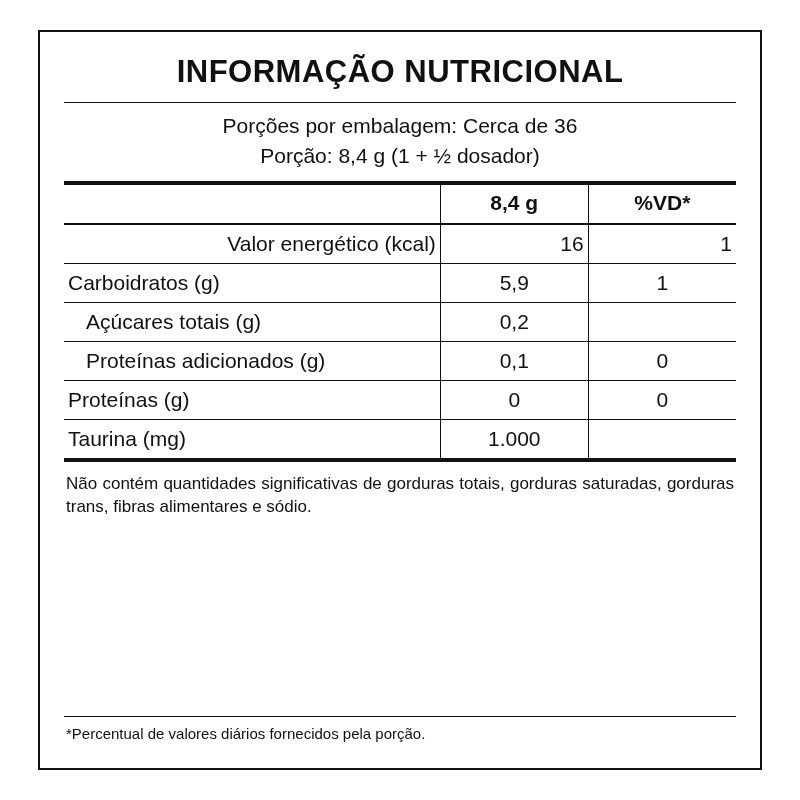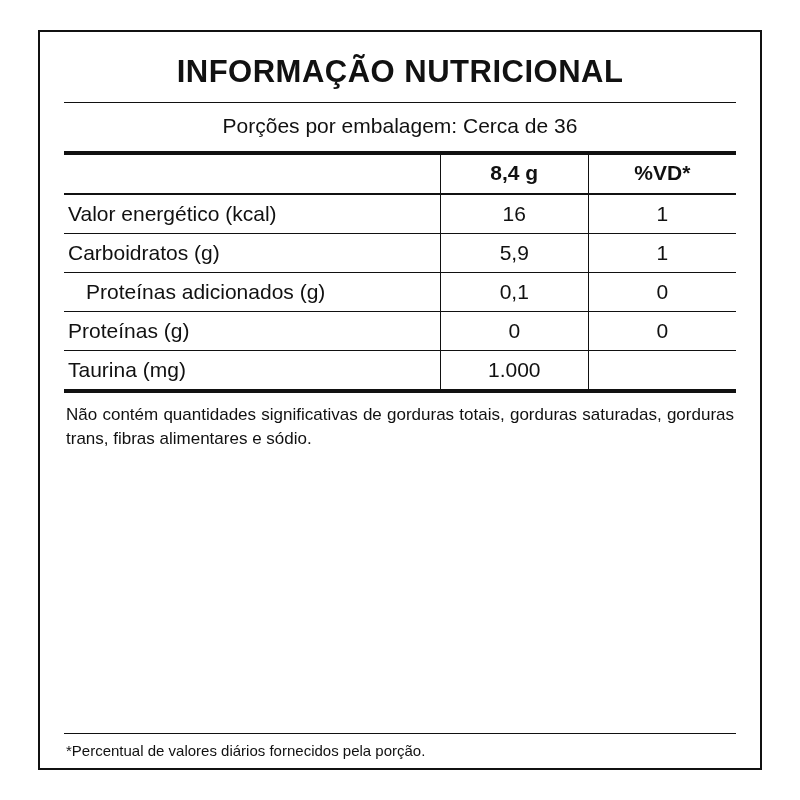--- a/index.html
+++ b/index.html
@@ -20,21 +20,21 @@
     left: 38px;
     top: 30px;
     width: 724px;
     height: 740px;
     border: 2px solid #111111;
     box-sizing: border-box;
     background: #ffffff;
   }
 
   .inner {
-    padding: 18px 24px 9px 24px;
+    padding: 18px 24px 26px 24px;
     box-sizing: border-box;
     height: 100%;
     display: flex;
     flex-direction: column;
   }
 
   .title {
     text-align: center;
     font-size: 31px;
     letter-spacing: 0.5px;
@@ -101,20 +101,21 @@
     border-top: 1.5px solid #111111;
   }
   table.nutri thead tr.head-row th {
     border-top: 4px solid #111111;
   }
   table.nutri thead tr.head-row th.name-h {
     border-top: 4px solid #111111;
   }
   table.nutri tbody tr:first-child td {
     border-top: 2.5px solid #111111;
+    text-align: right;
   }
 
   .footnote-block {
     border-top: 4px solid #111111;
     padding: 10px 2px 4px 2px;
     font-size: 17px;
     line-height: 1.4;
     text-align: justify;
   }
 
@@ -132,20 +133,21 @@
 
 <div class="panel">
   <div class="inner">
 
     <div class="title">INFORMAÇÃO NUTRICIONAL</div>
 
     <div class="rule-thin"></div>
 
     <div class="servings">
       <div>Porções por embalagem: Cerca de 36</div>
+      <div>Porção: 8,4 g (1 + ½ dosador)</div>
     </div>
 
     <table class="nutri">
       <colgroup>
         <col class="c-name">
         <col class="c-amt">
         <col class="c-dv">
       </colgroup>
       <thead>
         <tr class="head-row">
@@ -159,20 +161,25 @@
             <td class="name">Valor energético (kcal)</td>
             <td class="amt vsep-l">16</td>
             <td class="dv vsep-l">1</td>
           </tr>
           <tr>
             <td class="name">Carboidratos (g)</td>
             <td class="amt vsep-l">5,9</td>
             <td class="dv vsep-l">1</td>
           </tr>
           <tr>
+            <td class="name indent">Açúcares totais (g)</td>
+            <td class="amt vsep-l">0,2</td>
+            <td class="dv vsep-l"></td>
+          </tr>
+          <tr>
             <td class="name indent">Proteínas adicionados (g)</td>
             <td class="amt vsep-l">0,1</td>
             <td class="dv vsep-l">0</td>
           </tr>
           <tr>
             <td class="name">Proteínas (g)</td>
             <td class="amt vsep-l">0</td>
             <td class="dv vsep-l">0</td>
           </tr>
           <tr>

